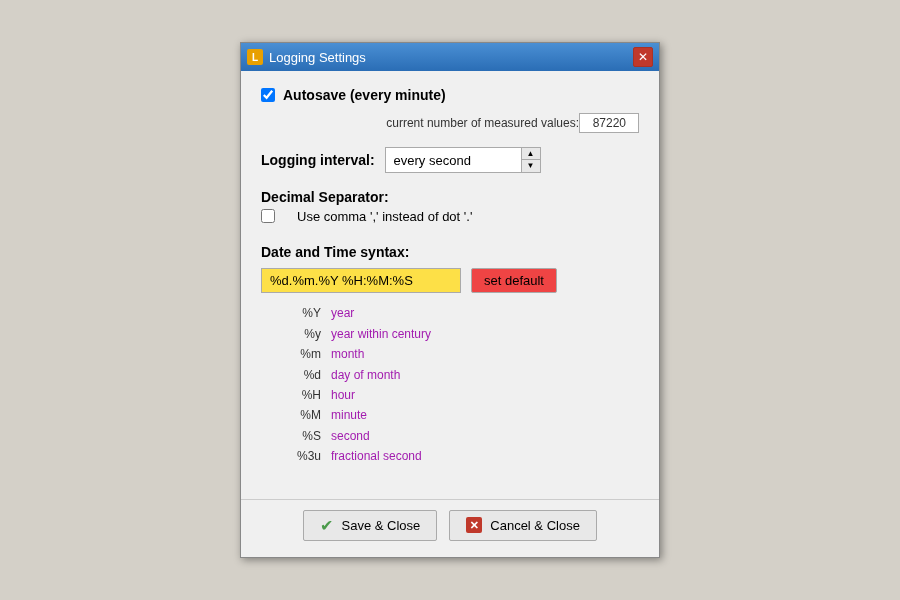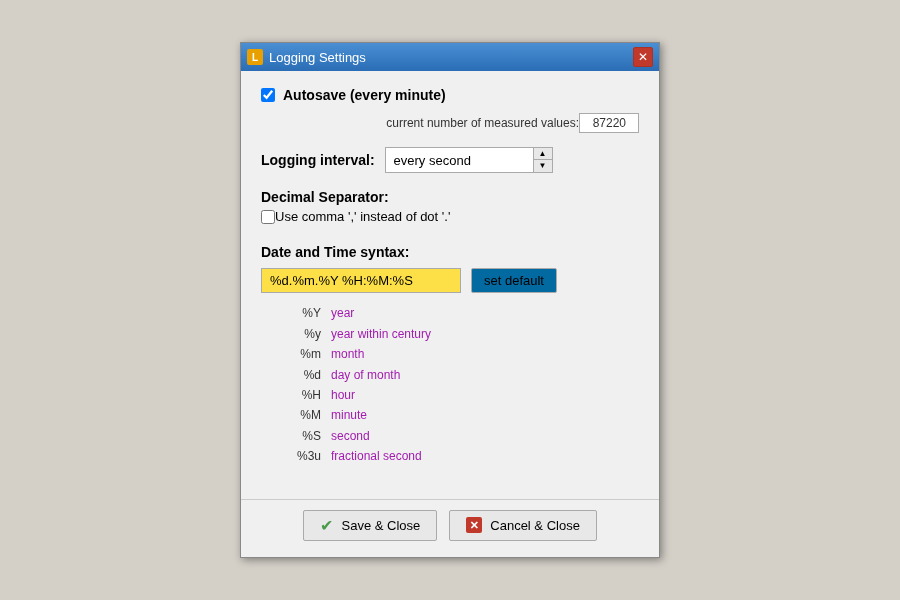--- a/index.html
+++ b/index.html
@@ -110,21 +110,21 @@
     .spinner-container {
       display: flex;
       align-items: stretch;
     }
     .spinner-input {
       background: white;
       border: 1px solid #aaa;
       border-right: none;
       padding: 3px 8px;
       font-size: 13px;
-      width: 148px;
+      width: 136px;
       outline: none;
     }
     .spinner-buttons {
       display: flex;
       flex-direction: column;
       border: 1px solid #aaa;
     }
     .spinner-btn {
       width: 18px;
       height: 12px;
@@ -141,22 +141,22 @@
     .spinner-btn:first-child {
       border-bottom: 1px solid #aaa;
     }
     .section-title {
       font-weight: bold;
       font-size: 14px;
       margin-bottom: 4px;
     }
     .checkbox-row {
       display: flex;
-      align-items: flex-end;
-      gap: 0;
+      align-items: flex-start;
+      gap: 22px;
       margin-bottom: 20px;
       font-size: 13px;
     }
     .date-syntax-row {
       margin-bottom: 8px;
     }
     .date-input-row {
       display: flex;
       align-items: center;
       gap: 10px;
@@ -164,21 +164,21 @@
     }
     .date-input {
       background: #fde047;
       border: 1px solid #aaa;
       padding: 4px 8px;
       font-size: 13px;
       width: 200px;
       outline: none;
     }
     .set-default-btn {
-      background: #0369a1;
+      background: #ef4444;
       border: 1px solid #aaa;
       padding: 4px 12px;
       cursor: pointer;
       font-size: 13px;
       border-radius: 2px;
     }
     .syntax-table {
       margin-left: 30px;
       margin-bottom: 16px;
       font-size: 12px;

